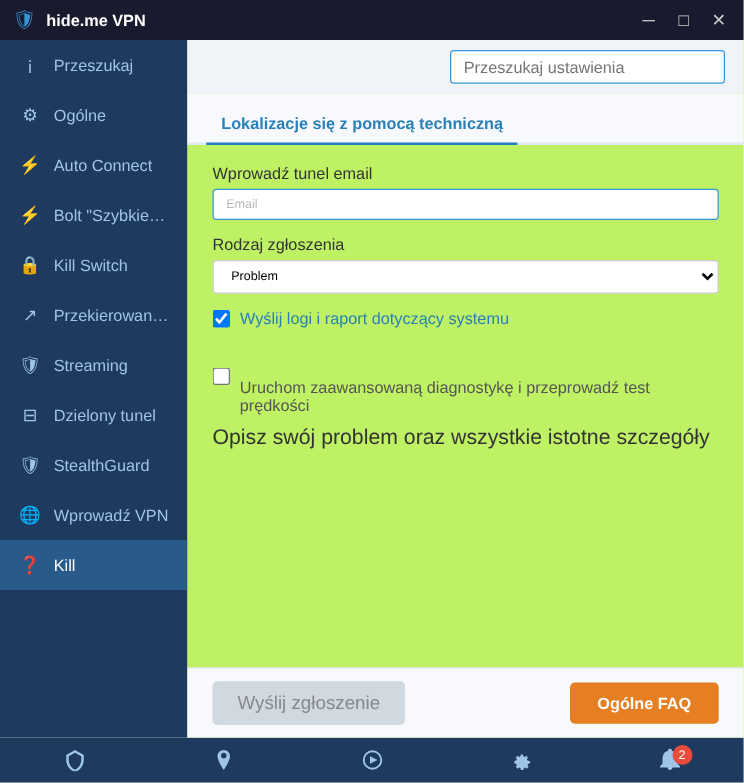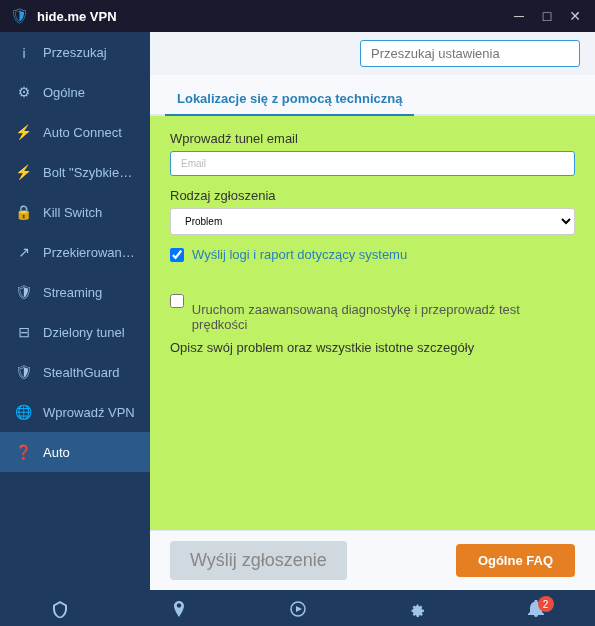--- a/index.html
+++ b/index.html
@@ -119,21 +119,21 @@
       display: flex;
       align-items: center;
       gap: 8px;
       margin-bottom: 8px;
       font-size: 13px;
       color: #2980b9;
     }
     .checkbox-row input[type="checkbox"] { width: 14px; height: 14px; cursor: pointer; }
     .checkbox-row.unchecked { color: #555; }
     .checkbox-row.unchecked label { color: #555; margin-top: 32px; }
-    .textarea-label { font-size: 13px; color: #333; margin-bottom: 0; display: block; }
+    .textarea-label { font-size: 17px; color: #333; margin-bottom: 0; display: block; }
     .form-textarea {
       width: 100%;
       height: 155px;
       border: 1px solid #ccc;
       border-radius: 3px;
       padding: 8px 10px;
       font-size: 13px;
       resize: none;
       background: #fff;
       color: #bbb;
@@ -148,21 +148,21 @@
       padding: 10px 20px;
       background: #f7f9fc;
       border-top: 1px solid #e0e8f0;
     }
     .btn-send {
       background: #d0d8e0;
       color: #888;
       border: none;
       border-radius: 4px;
       padding: 9px 20px;
-      font-size: 18px;
+      font-size: 15px;
       cursor: not-allowed;
     }
     .btn-faq {
       background: #e67e22;
       color: #fff;
       border: none;
       border-radius: 4px;
       padding: 9px 22px;
       font-size: 13px;
       font-weight: 600;
@@ -260,21 +260,21 @@
     <div class="sidebar-item">
       <span class="sidebar-icon">🛡</span>
       <span>StealthGuard</span>
     </div>
     <div class="sidebar-item">
       <span class="sidebar-icon">🌐</span>
       <span>Wprowadź VPN</span>
     </div>
     <div class="sidebar-item active">
       <span class="sidebar-icon">❓</span>
-      <span>Auto</span>
+      <span>Kill</span>
     </div>
   </div>
 
   <div class="content-area">
 
     <div class="search-bar-container">
       <input class="search-input" type="text" placeholder="Przeszukaj ustawienia" style="">
     </div>
 
     <div class="tabs">

